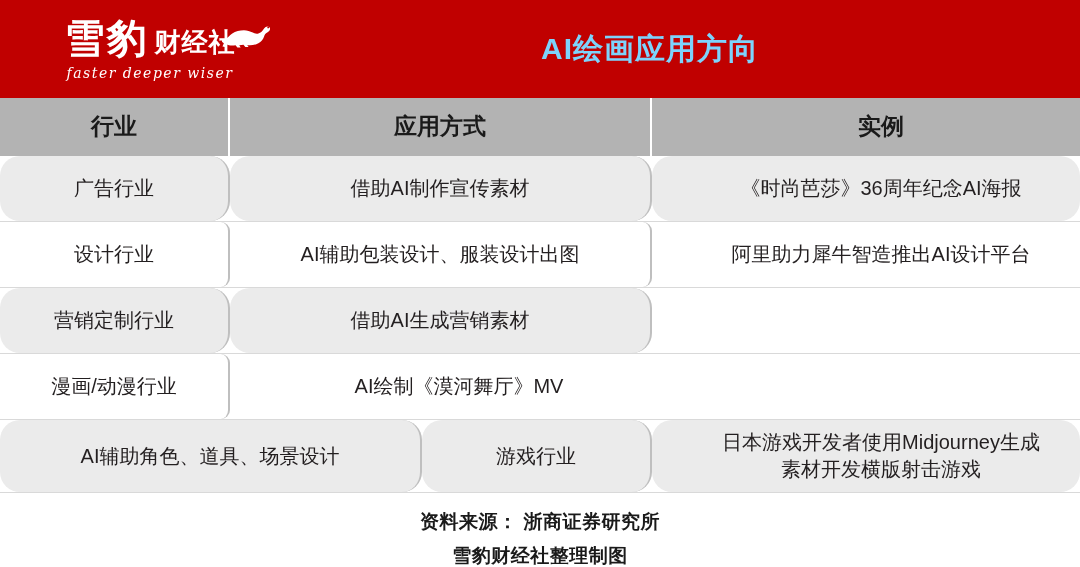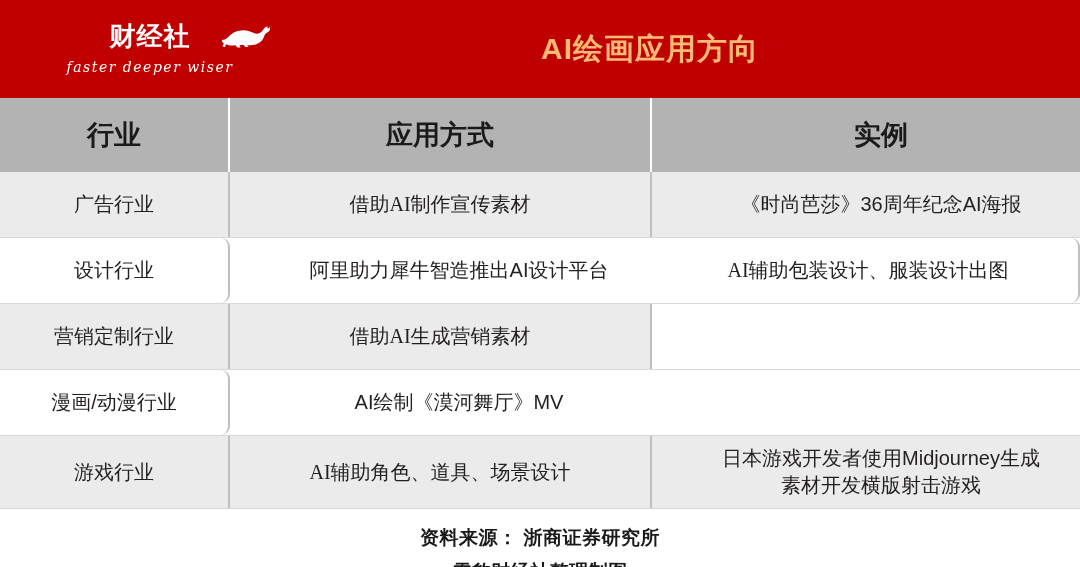--- a/index.html
+++ b/index.html
@@ -75,21 +75,21 @@
     font-size: 14px;
     color: #ffffff;
     letter-spacing: 1.5px;
     margin-top: 7px;
   }
   .header-title {
     flex: 1;
     text-align: center;
     font-size: 30px;
     font-weight: bold;
-    color: #fdba74;
+    color: #7dd3fc;
     letter-spacing: 1px;
     padding-right: 80px;
   }
 
   
   .table {
     flex: 0 0 auto;
     display: flex;
     flex-direction: column;
     border-collapse: collapse;
@@ -110,34 +110,34 @@
     line-height: 1.35;
     color: #231f20;
   }
   .c0 { width: 230px; }
   .c1 { width: 422px; }
   .c2 { width: 428px; padding-left: 40px; }
 
   .head-row .cell {
     background: #b3b3b3;
     font-weight: bold;
-    font-size: 27px;
-    height: 74px;
+    font-size: 23px;
+    height: 58px;
     color: #1a1a1a;
     border-right: 2px solid #ffffff;
   }
   .head-row .cell:last-child { border-right: none; }
 
   .body-row { border-bottom: 1px solid #d9d9d9; }
   .body-row .cell { height: 65px; }
   .body-row.tall .cell { height: 72px; }
-  .body-row.shade .cell { background: #ebebeb; }
+  .body-row.shade .cell { background: #ebebeb; border-radius: 20px; }
   .body-row.plain .cell { background: #ffffff; border-radius: 9px; }
   .body-row .cell.c0 { border-right: 2px solid #bfbfbf; }
-  .body-row .cell.c1 { border-right: 2px solid #bfbfbf; font-family: Liberation Serif, serif; }
+  .body-row .cell.c1 { border-right: 2px solid #bfbfbf; }
 
   .cell-lines {
     display: flex;
     flex-direction: column;
     align-items: center;
     justify-content: center;
   }
 
   
   .footer {
@@ -159,20 +159,21 @@
   }
 </style>
 </head>
 <body>
 
 <div class="page">
 
   <div class="header">
     <div class="brand">
       <div class="brand-main">
+        <span class="brand-cn-big">雪豹</span>
         <span class="brand-cn-small">财经社</span>
       </div>
       <svg class="leopard" viewBox="0 0 120 60" aria-hidden="true">
         <path fill="#ffffff" d="M6 44c6-3 10-9 16-13 7-5 16-7 25-7 7 0 13 2 19 5 4 2 8 3 12 2 5-1 8-5 11-9 2-3 5-6 9-6 3 0 5 2 5 5 0 4-3 6-6 8-4 2-6 5-7 9-2 6-6 11-12 14-7 4-16 5-24 4l3 4h-7l-4-5-9 1 3 5h-7l-4-5c-7 1-14 1-20-2l-3 6-5-1 3-7c-3-2-5-4-6-7z"></path>
         <circle cx="99" cy="18" r="2" fill="#c00000"></circle>
       </svg>
       <div class="brand-en">faster deeper wiser</div>
     </div>
     <div class="header-title">AI绘画应用方向</div>
   </div>
@@ -186,37 +187,37 @@
     </div>
 
     <div class="row body-row shade">
       <div class="cell c0">广告行业</div>
       <div class="cell c1">借助AI制作宣传素材</div>
       <div class="cell c2">《时尚芭莎》36周年纪念AI海报</div>
     </div>
 
     <div class="row body-row plain">
       <div class="cell c0">设计行业</div>
+      <div class="cell c1">AI辅助包装设计、服装设计出图</div>
       <div class="cell c2">阿里助力犀牛智造推出AI设计平台</div>
-      <div class="cell c1">AI辅助包装设计、服装设计出图</div>
     </div>
 
     <div class="row body-row shade">
       <div class="cell c0">营销定制行业</div>
       <div class="cell c1">借助AI生成营销素材</div>
     </div>
 
     <div class="row body-row plain">
       <div class="cell c0">漫画/动漫行业</div>
       <div class="cell c2">AI绘制《漠河舞厅》MV</div>
     </div>
 
     <div class="row body-row shade tall">
+      <div class="cell c1">AI辅助角色、道具、场景设计</div>
       <div class="cell c0">游戏行业</div>
-      <div class="cell c1">AI辅助角色、道具、场景设计</div>
       <div class="cell c2">
         <span class="cell-lines">
           <span>日本游戏开发者使用Midjourney生成</span>
           <span>素材开发横版射击游戏</span>
         </span>
       </div>
     </div>
 
   </div>
 

